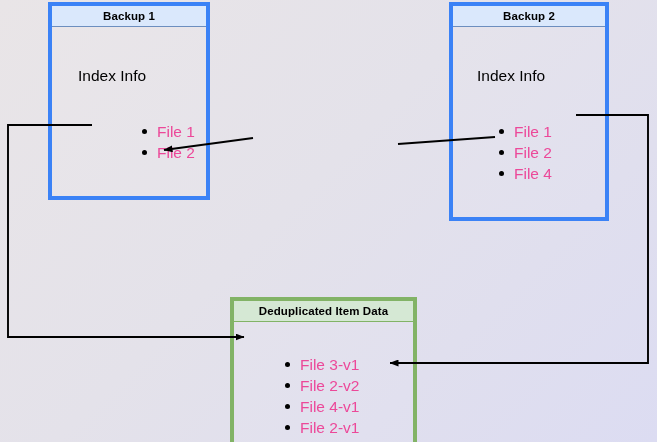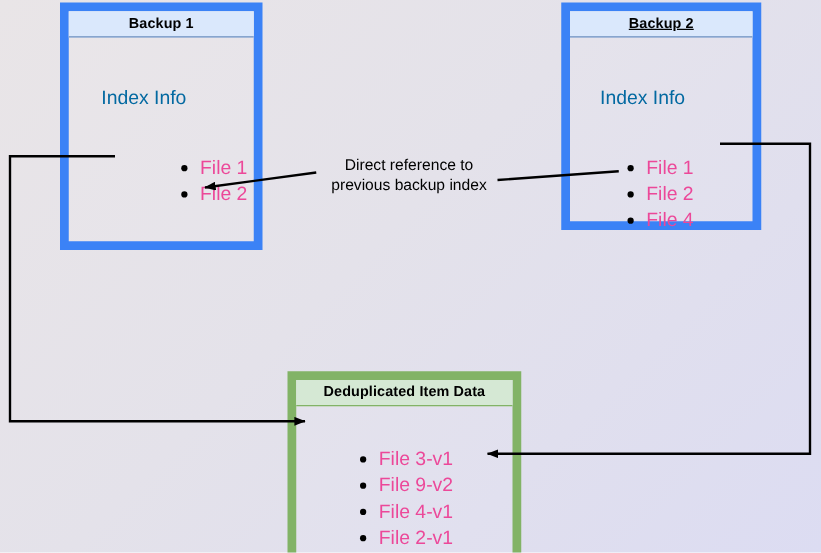--- a/index.html
+++ b/index.html
@@ -15,21 +15,21 @@
   }
   #canvas {
     position: relative;
     width: 657px;
     height: 442px;
   }
   
   .box {
     position: absolute;
     box-sizing: border-box;
-    border: 7px solid #3b82f6;
+    border: 4px solid #3b82f6;
     background: rgba(255,255,255,0.06);
   }
   .box .box-header {
     box-sizing: border-box;
     height: 21px;
     line-height: 20px;
     text-align: center;
     font-size: 11.5px;
     font-weight: bold;
     color: #000;
@@ -44,21 +44,21 @@
     background: #d5e8d4;
     border-bottom-color: #82b366;
   }
   .box-body {
     position: relative;
     height: calc(100% - 21px);
   }
   .index-title {
     position: absolute;
     font-size: 15.5px;
-    color: #0369a1;
+    color: #000000;
   }
   ul.file-list {
     position: absolute;
     margin: 0;
     padding: 0;
     list-style: none;
   }
   ul.file-list li {
     position: relative;
     font-size: 15.5px;
@@ -110,21 +110,21 @@
           <span>File 1</span>
         </li>
         <li>
           <span class="bullet"></span>
           <span>File 2</span>
         </li>
       </ul>
     </div>
   </div>
 
-  <div class="box" id="backup2" style="left:449px; top:2px; width:160px; height:182px;text-decoration:underline;">
+  <div class="box" id="backup2" style="left:449px; top:2px; width:160px; height:219px;">
     <div class="box-header">Backup 2</div>
     <div class="box-body">
       <div class="index-title" style="left:24px; top:40px;">Index Info</div>
       <ul class="file-list" style="left:46px; top:94px;">
         <li>
           <span class="bullet"></span>
           <span>File 1</span>
         </li>
         <li>
           <span class="bullet"></span>
@@ -141,38 +141,34 @@
   <div class="box green" id="dedup" style="left:230px; top:297px; width:187px; height:158px;">
     <div class="box-header">Deduplicated Item Data</div>
     <div class="box-body">
       <ul class="file-list" style="left:51px; top:32px;">
         <li>
           <span class="bullet"></span>
           <span>File 3-v1</span>
         </li>
         <li>
           <span class="bullet"></span>
-          <span>File 9-v2</span>
+          <span>File 2-v2</span>
         </li>
         <li>
           <span class="bullet"></span>
           <span>File 4-v1</span>
         </li>
         <li>
           <span class="bullet"></span>
           <span>File 2-v1</span>
         </li>
       </ul>
     </div>
   </div>
 
-  <div class="note-label" style="left:265px; top:124px;">
-    <div>Direct reference to</div>
-    <div>previous backup index</div>
-  </div>
 
   <svg id="connectors" viewBox="0 0 657 442">
     <defs>
       <marker id="arrowhead" markerWidth="9" markerHeight="7" refX="8.5" refY="3.5" orient="auto" markerUnits="userSpaceOnUse">
         <path d="M0,0 L9,3.5 L0,7 Z" fill="#000"></path>
       </marker>
     </defs>
 
     <path d="M 92,125 L 8,125 L 8,337 L 244,337" fill="none" stroke="#000" stroke-width="1.9" marker-end="url(#arrowhead)"></path>
 

